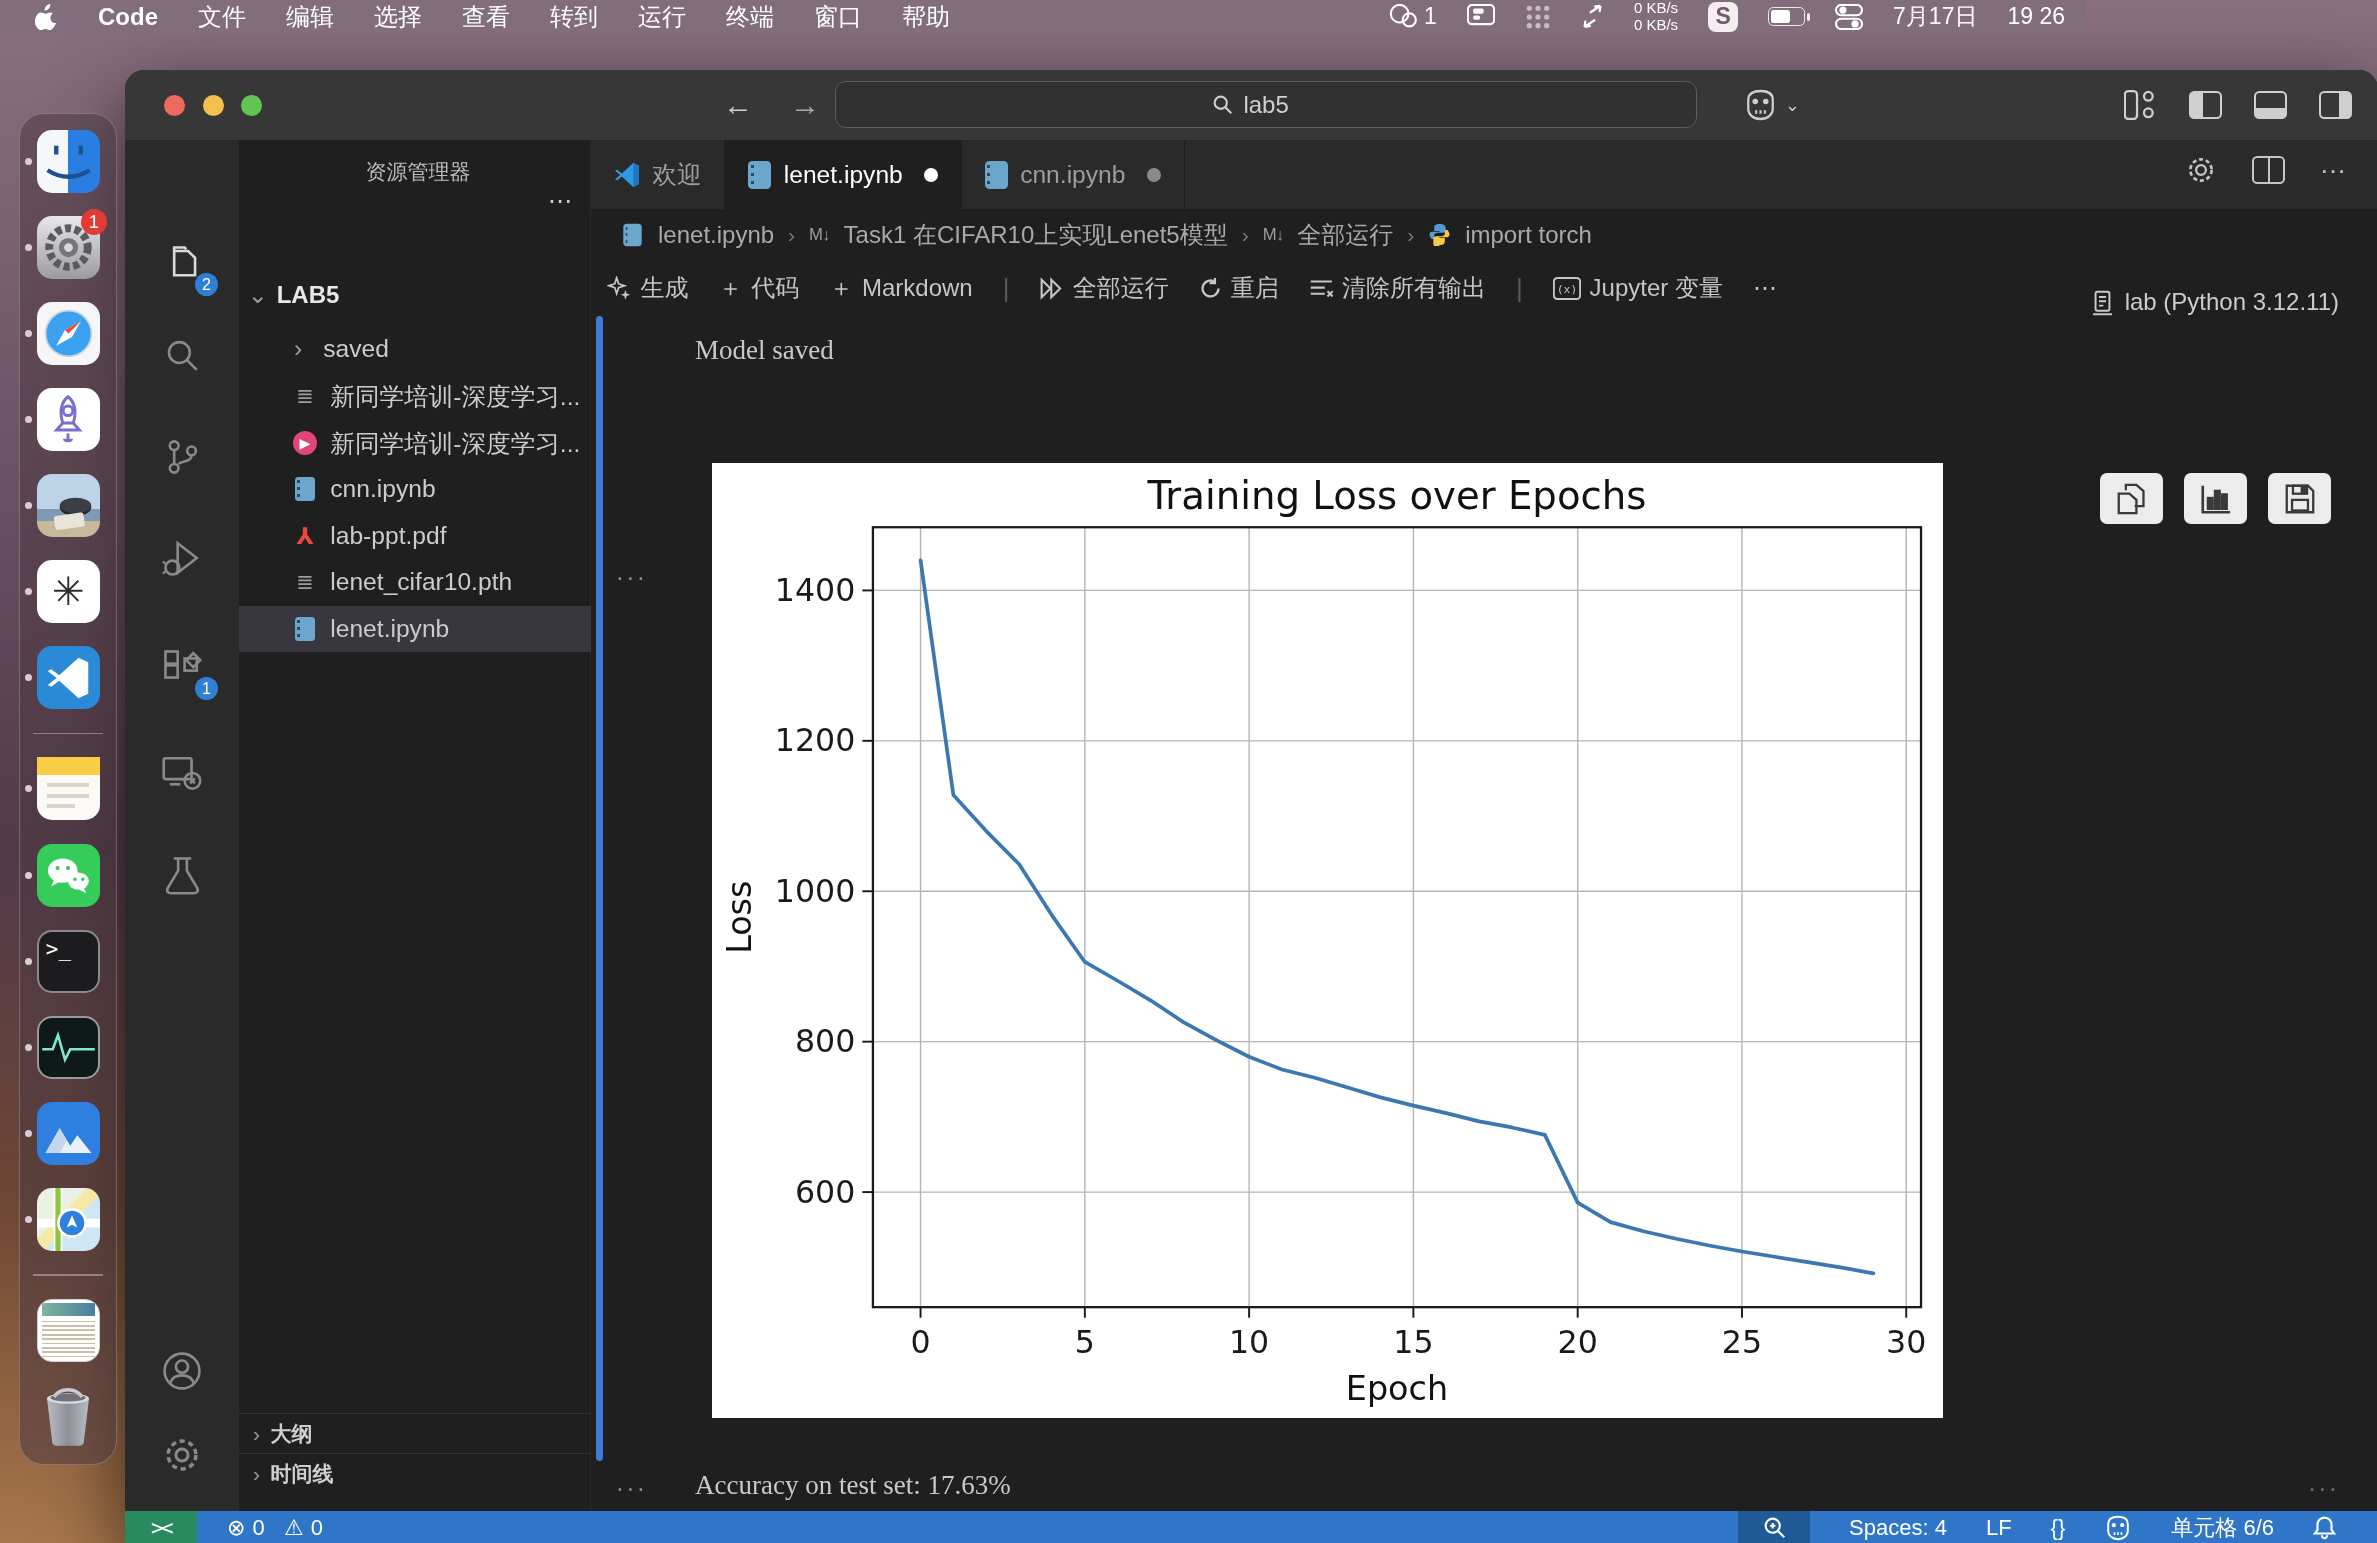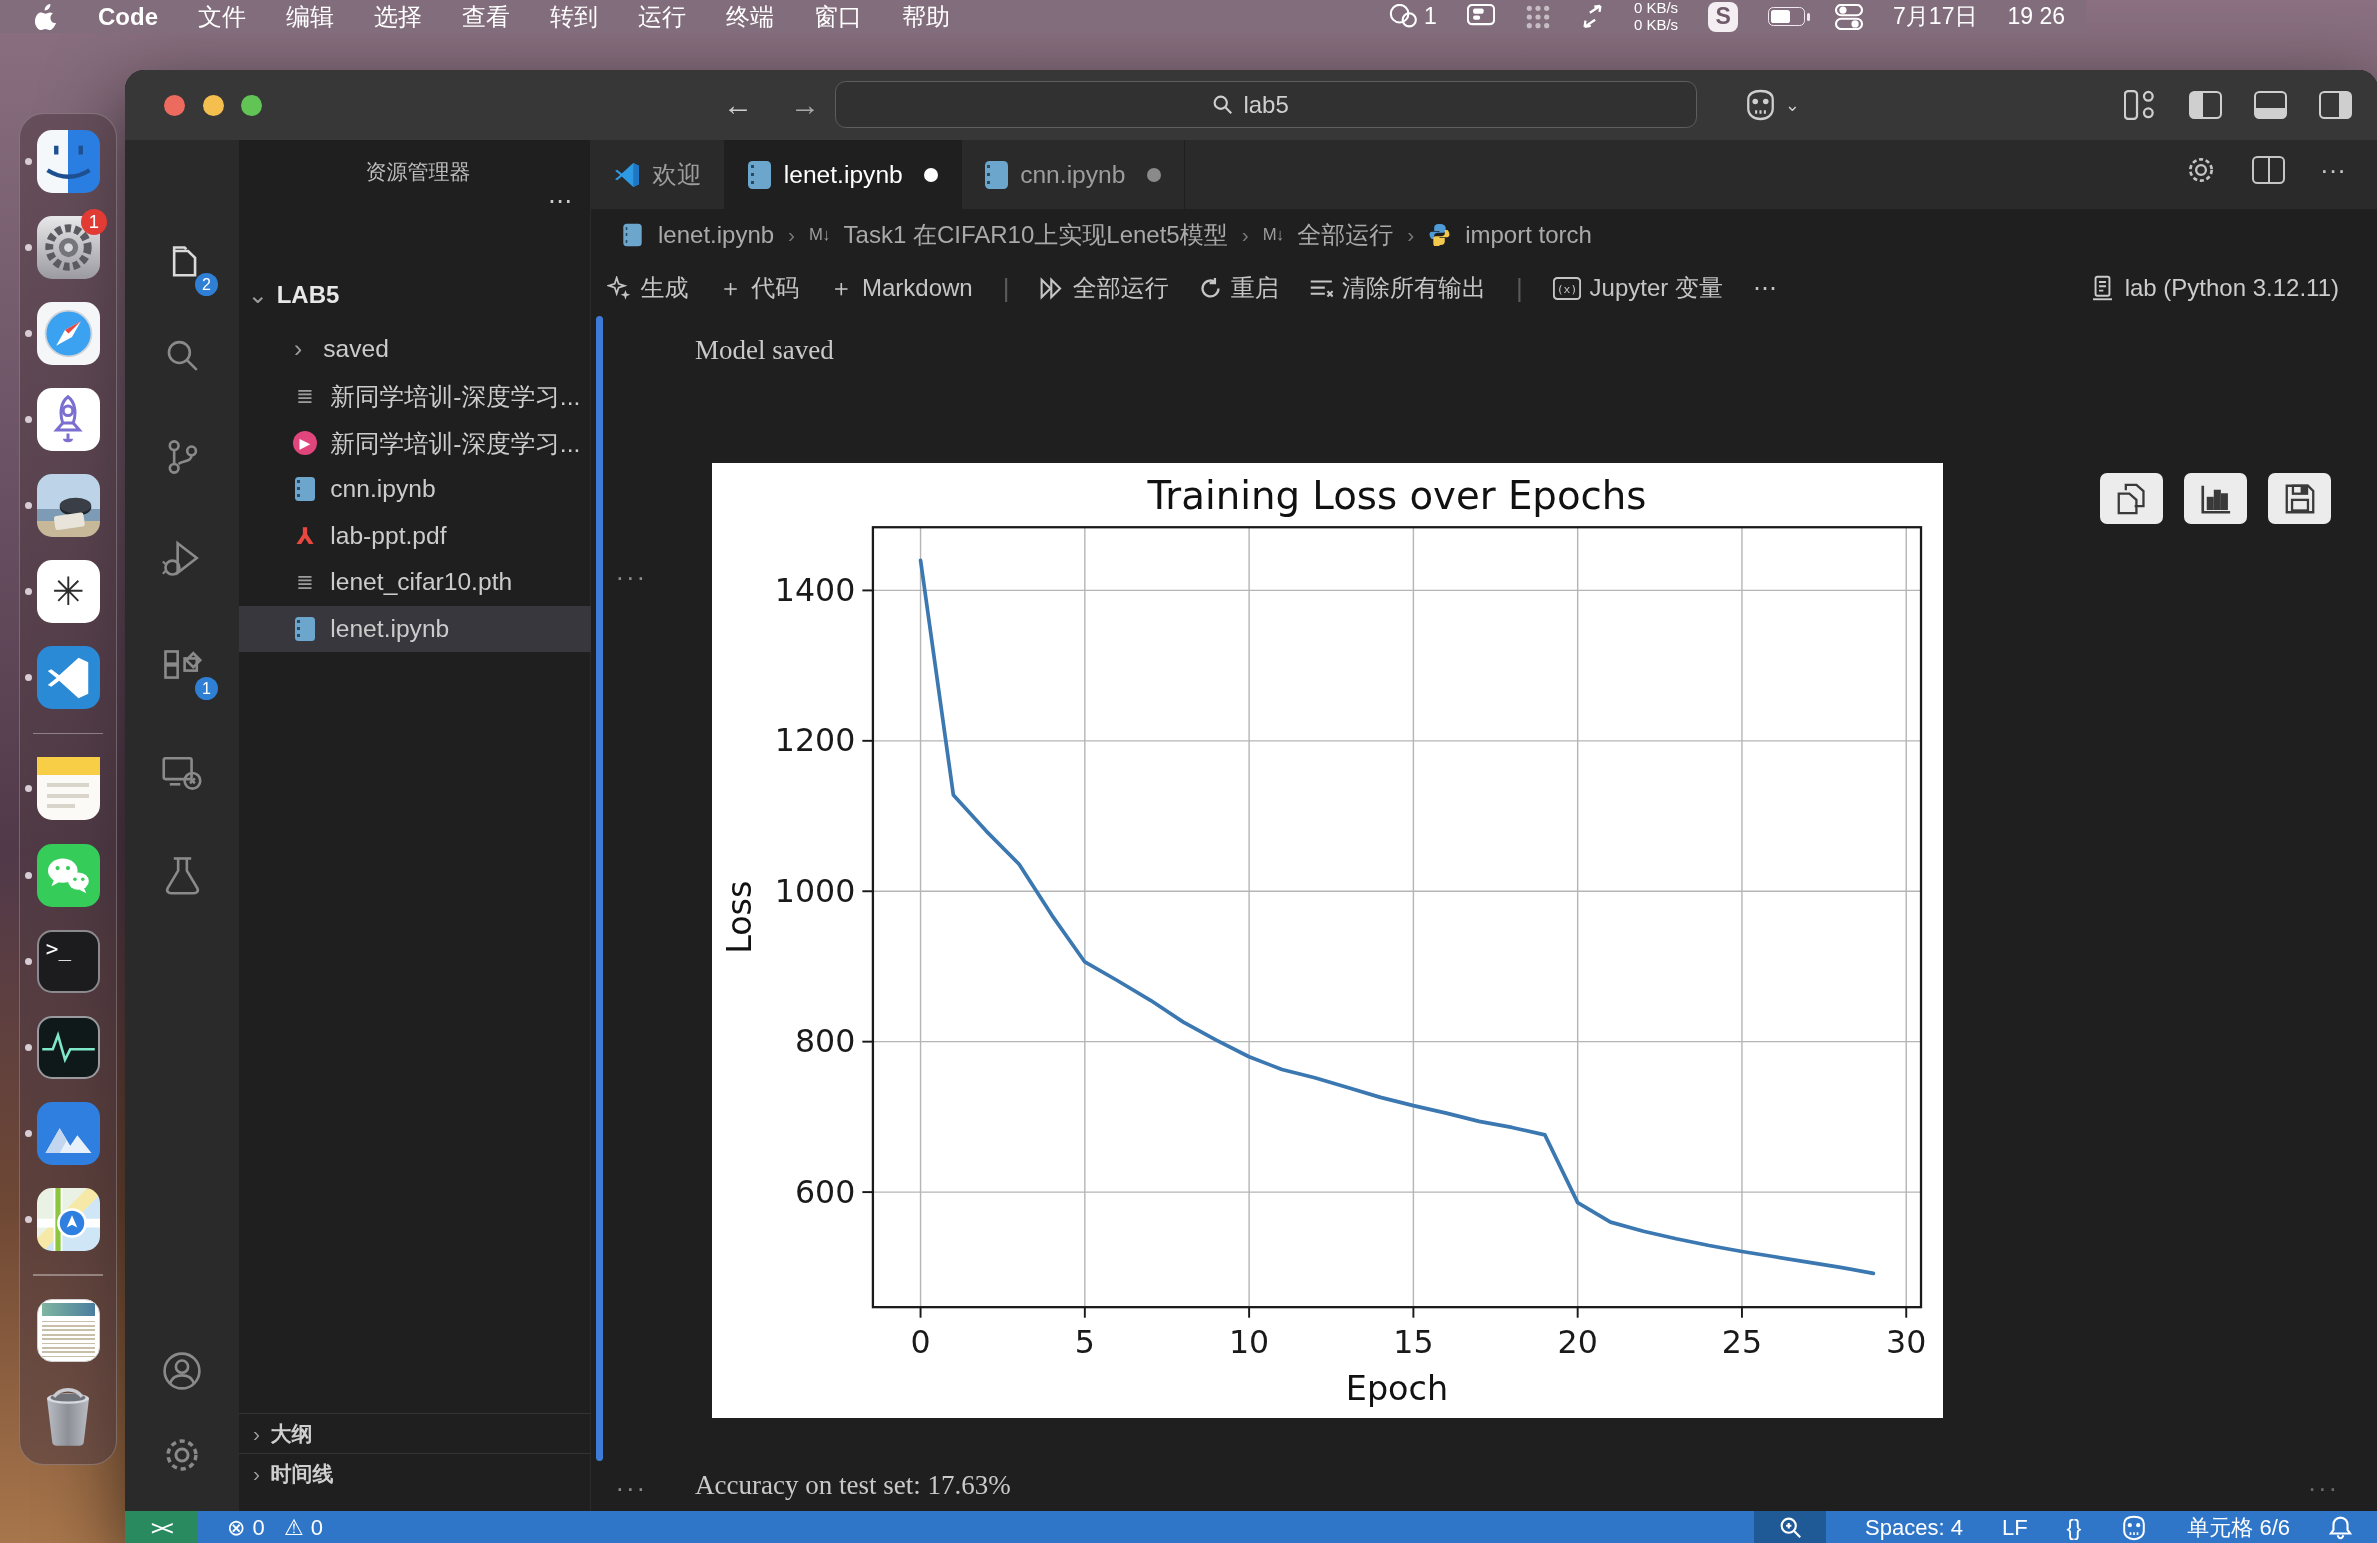--- a/index.html
+++ b/index.html
@@ -61,21 +61,21 @@
   
   .breadcrumb{position:absolute;left:466px;top:139px;right:0;height:51px;display:flex;align-items:center;gap:14px;
     color:#a9a9a9;font-size:24px;padding-left:30px;background:#1f1f1f;}
   .breadcrumb .sep{color:#7a7a7a;font-size:21px;}
   .mdico{font-size:16.7px;color:#9d9d9d;letter-spacing:-0.9px;}
   
   .nbtoolbar{position:absolute;left:466px;top:190px;right:0;height:56px;display:flex;align-items:center;gap:30px;
     color:#c5c5c5;font-size:24px;padding-left:16px;background:#1f1f1f;}
   .nbtoolbar .it{display:flex;align-items:center;gap:8.8px;}
   .nbtoolbar .vsep{color:#5a5a5a;font-size:26px;}
-  .kernel{position:absolute;right:39px;top:190px;height:56px;display:flex;align-items:center;gap:10.6px;color:#cccccc;font-size:24px;}
+  .kernel{position:absolute;right:39px;top:190px;height:56px;display:flex;align-items:flex-end;gap:10.6px;color:#cccccc;font-size:24px;}
   
   .activitybar{position:absolute;left:0;top:70px;width:114px;bottom:33px;background:#2a2a2a;}
   .act{position:absolute;left:0;width:114px;height:79px;display:flex;align-items:center;justify-content:center;color:#8a8a8a;}
   .act.active{color:#dadada;}
   .act .bdg{position:absolute;right:21px;bottom:7px;min-width:23px;height:23px;border-radius:11.4px;background:#2f7fd4;color:#fff;
     font-size:16px;display:flex;align-items:center;justify-content:center;padding:0 3.5px;}
   
   .sidebar{position:absolute;left:114px;top:70px;width:352px;bottom:33px;background:#1f1f1f;border-right:0.9px solid #2b2b2b;color:#cccccc;}
   .sb-head{position:absolute;left:24.6px;top:17.6px;right:17.6px;display:flex;align-items:center;font-size:21px;color:#bcbcbc;flex-direction:column;}
   .sb-head .dots{margin-left:auto;color:#cccccc;font-size:24.6px;}
@@ -101,21 +101,21 @@
   .figure svg{font-family:"DejaVu Sans",sans-serif;}
   .figbtns{position:absolute;left:1509px;top:157px;display:flex;gap:21px;}
   .figbtn{width:63px;height:51px;background:#ececec;border-radius:7px;display:flex;align-items:center;justify-content:center;color:#3a3a3a;}
   .out2{position:absolute;left:104px;top:1154px;font-size:27px;color:#c9c9c9;}
   
   .statusbar{position:absolute;left:0;right:0;bottom:0;height:33px;background:#2f76c9;color:#fff;
     display:flex;align-items:center;font-size:22px;}
   .sb-remote{width:72px;height:33px;background:#288a5e;display:flex;align-items:center;justify-content:center;
     font-family:"DejaVu Sans Mono",monospace;font-size:21px;letter-spacing:-2.6px;border-radius:0 0 0 0;}
   .sb-item{display:flex;align-items:center;gap:7px;margin-left:30px;}
-  .sb-right{margin-left:auto;display:flex;align-items:center;gap:39px;padding-right:26px;}
+  .sb-right{margin-left:auto;display:flex;align-items:center;gap:39px;padding-right:42px;}
   .zoombox{width:72px;height:33px;background:#1f5a96;display:flex;align-items:center;justify-content:center;}
   svg{display:block;}
 </style>
 </head>
 <body>
 
 <div class="screen">
 
   <div class="menubar">
     <div class="left">

